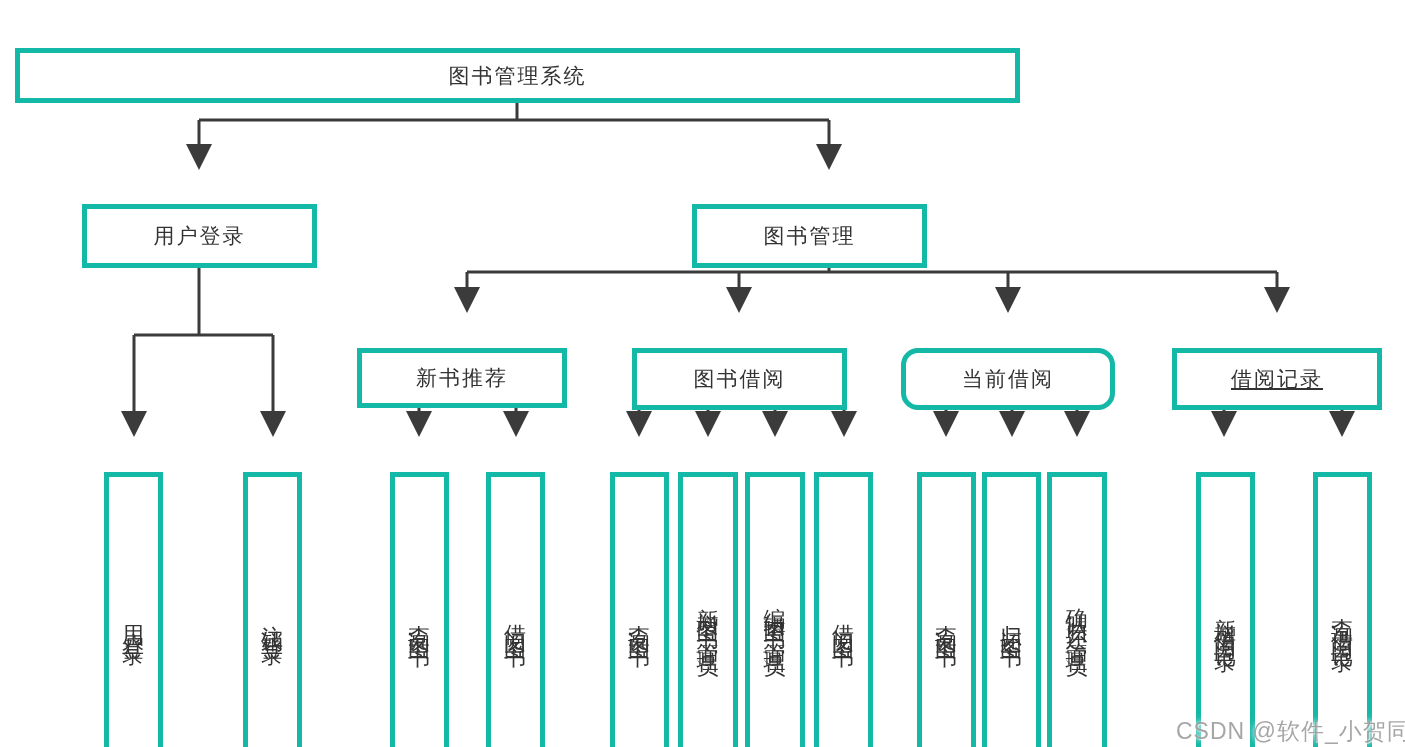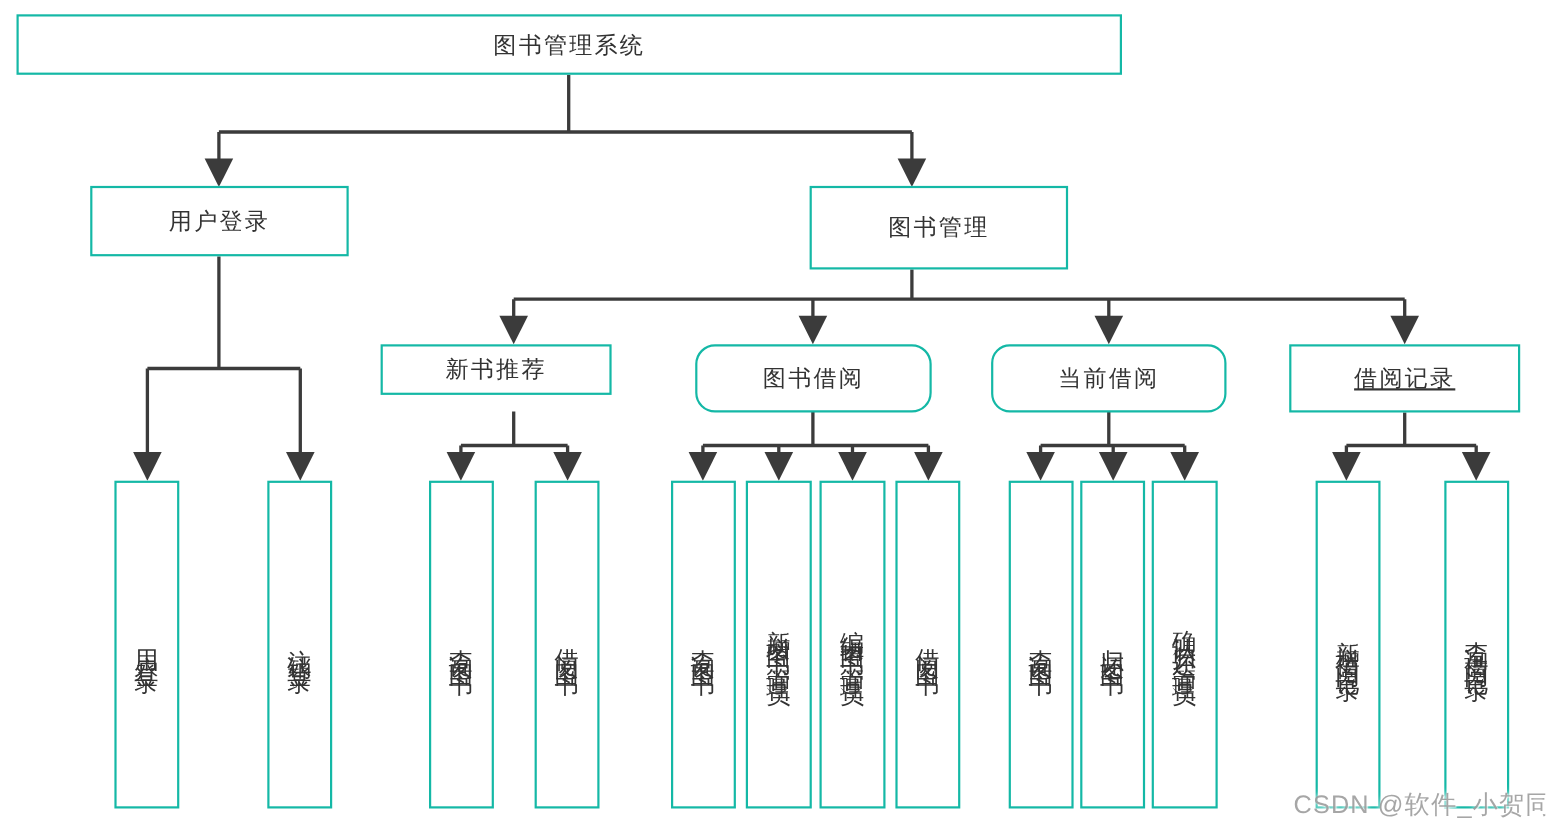--- a/index.html
+++ b/index.html
@@ -13,49 +13,50 @@
   }
   #connectors {
     position: absolute;
     left: 0; top: 0;
     width: 1405px; height: 747px;
     z-index: 1;
   }
   .node {
     position: absolute;
     box-sizing: border-box;
-    border: 2px solid #14b8a6;
+    border: 5px solid #14b8a6;
     background: #ffffff;
     display: flex;
     align-items: center;
     justify-content: center;
     z-index: 2;
     color: #333333;
+    margin-top: 35px;
   }
   .node.h { font-size: 21px; letter-spacing: 2px; }
   .leaf {
     top: 437px;
     width: 59px;
     height: 298px;
   }
   .leaf .vtext {
     writing-mode: vertical-rl;
     text-orientation: mixed;
     font-size: 22px;
     line-height: 1.05;
     letter-spacing: 7px;
     color: #333333;
     white-space: nowrap;
   }
   
   #root-box      { left: 15px;   top: 13px;  width: 1005px; height: 55px; }
   #user-login    { left: 82px;   top: 169px; width: 235px;  height: 64px; }
-  #book-mgmt     { left: 736px;  top: 169px; width: 235px;  height: 76px; }
-  #new-book      { left: 346px;  top: 313px; width: 210px;  height: 46px; font-family: Liberation Serif, serif; }
-  #book-borrow   { left: 632px;  top: 313px; width: 215px;  height: 62px; border-radius: 18px; }
+  #book-mgmt     { left: 692px;  top: 169px; width: 235px;  height: 64px; }
+  #new-book      { left: 357px;  top: 313px; width: 210px;  height: 60px; font-family: Liberation Serif, serif; }
+  #book-borrow   { left: 632px;  top: 313px; width: 215px;  height: 62px; }
   #cur-borrow    { left: 901px;  top: 313px; width: 214px;  height: 62px; border-radius: 17px; }
   #borrow-rec    { left: 1172px; top: 313px; width: 210px;  height: 62px; text-decoration: underline; }
   #leaf-a1 { left: 104px; }
   #leaf-a2 { left: 243px; }
   #leaf-b1 { left: 390px; }
   #leaf-b2 { left: 486px; }
   #leaf-c1 { left: 610px; }
   #leaf-c2 { left: 678px; width: 60px; }
   #leaf-c3 { left: 745px; width: 60px; }
   #leaf-c4 { left: 814px; }

